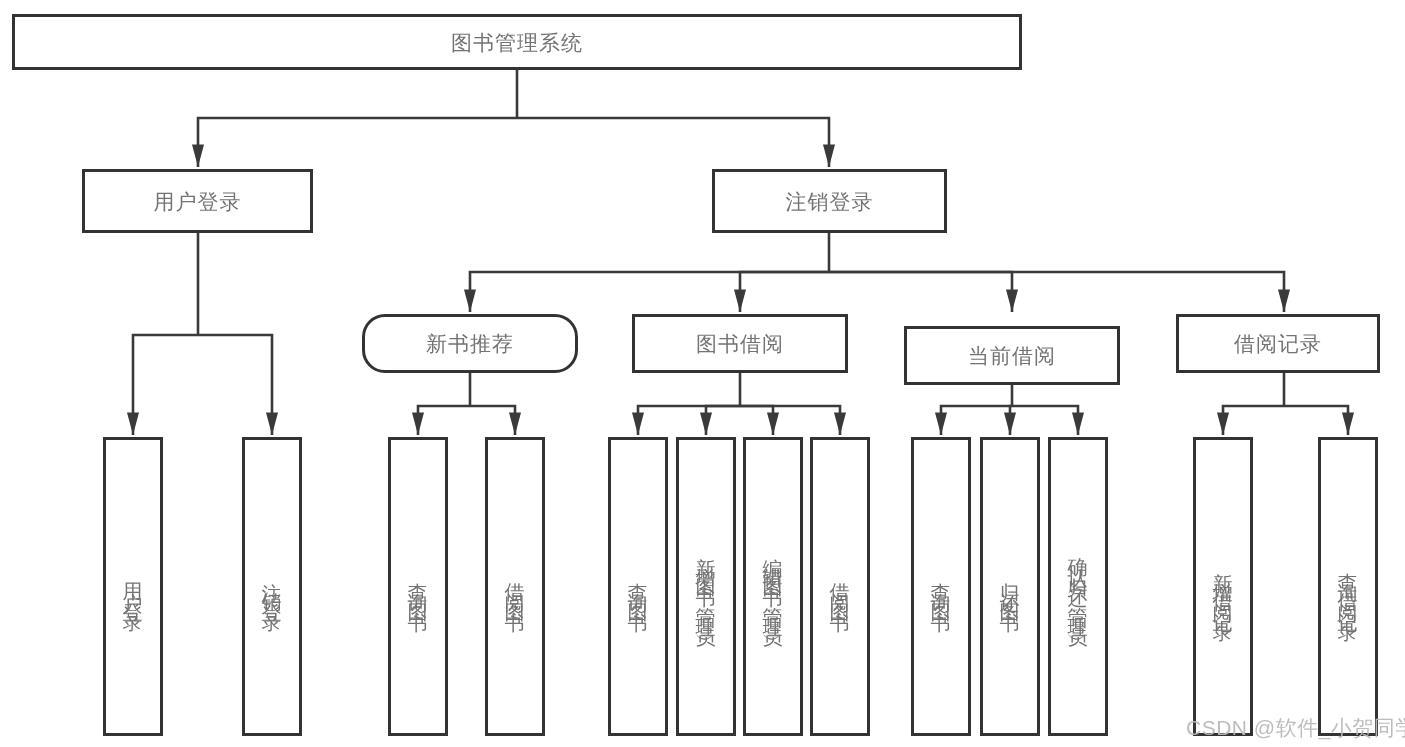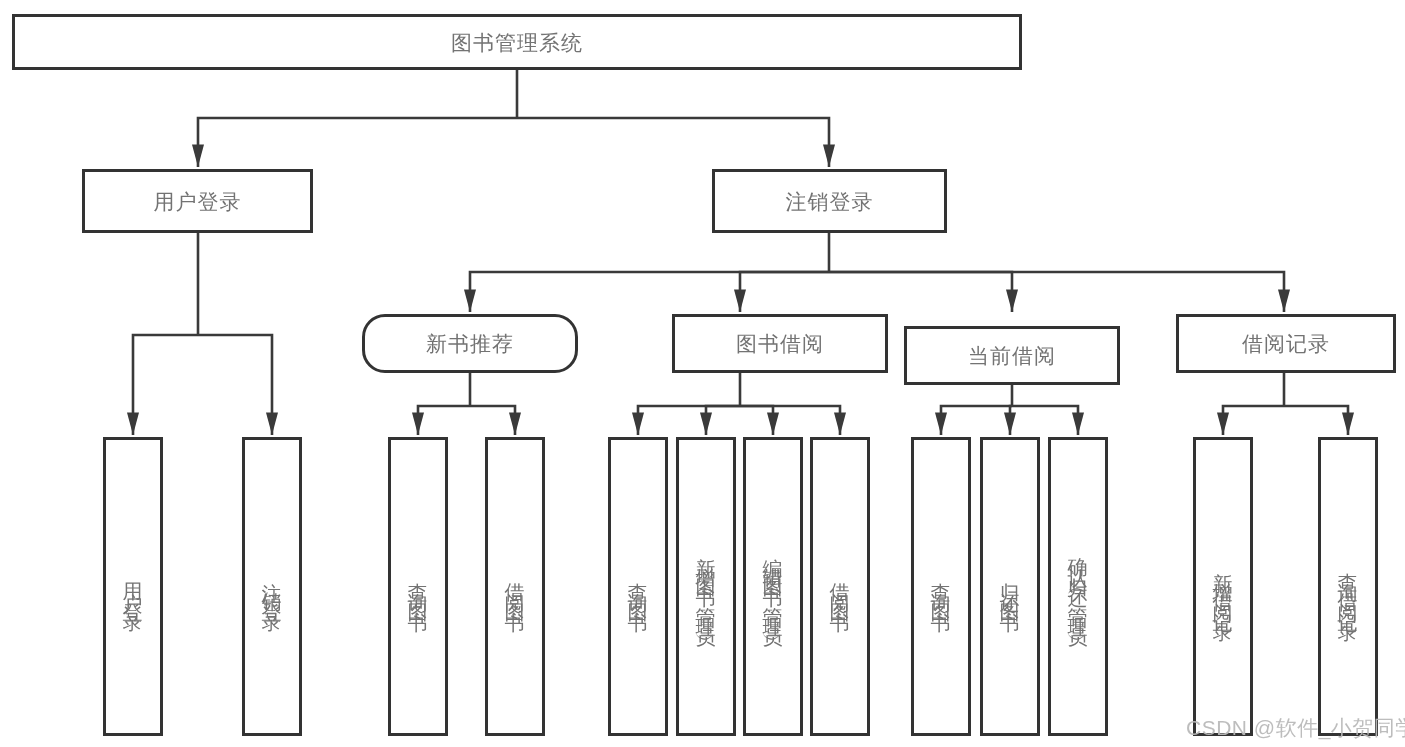--- a/index.html
+++ b/index.html
@@ -101,23 +101,23 @@
     <path d="M1284 406 H1223 V435" marker-end="url(#arw)"></path>
     <path d="M1284 406 H1348 V435" marker-end="url(#arw)"></path>
   </svg>
 
   <div class="node node-h" style="left:12px; top:14px; width:1010px; height:56px;">图书管理系统</div>
 
   <div class="node node-h" style="left:82px; top:169px; width:231px; height:64px;">用户登录</div>
   <div class="node node-h" style="left:712px; top:169px; width:235px; height:64px;">注销登录</div>
 
   <div class="node node-h" style="left:362px; top:314px; width:216px; height:59px;border-radius:23px;">新书推荐</div>
-  <div class="node node-h" style="left:632px; top:314px; width:216px; height:59px;margin-left:40px;">图书借阅</div>
+  <div class="node node-h" style="left:632px; top:314px; width:216px; height:59px;">图书借阅</div>
   <div class="node node-h" style="left:904px; top:326px; width:216px; height:59px;">当前借阅</div>
-  <div class="node node-h" style="left:1176px; top:314px; width:220px; height:59px;">借阅记录</div>
+  <div class="node node-h" style="left:1176px; top:314px; width:204px; height:59px;">借阅记录</div>
 
   <div class="node node-v" style="left:103px; top:437px; width:60px; height:299px;">用户登录</div>
   <div class="node node-v" style="left:242px; top:437px; width:60px; height:299px;">注销登录</div>
 
   <div class="node node-v" style="left:388px; top:437px; width:60px; height:299px;">查询图书</div>
   <div class="node node-v" style="left:485px; top:437px; width:60px; height:299px;">借阅图书</div>
 
   <div class="node node-v" style="left:608px; top:437px; width:60px; height:299px;">查询图书</div>
   <div class="node node-v" style="left:676px; top:437px; width:60px; height:299px;">新增图书（管理员）</div>
   <div class="node node-v" style="left:743px; top:437px; width:60px; height:299px;">编辑图书（管理员）</div>

